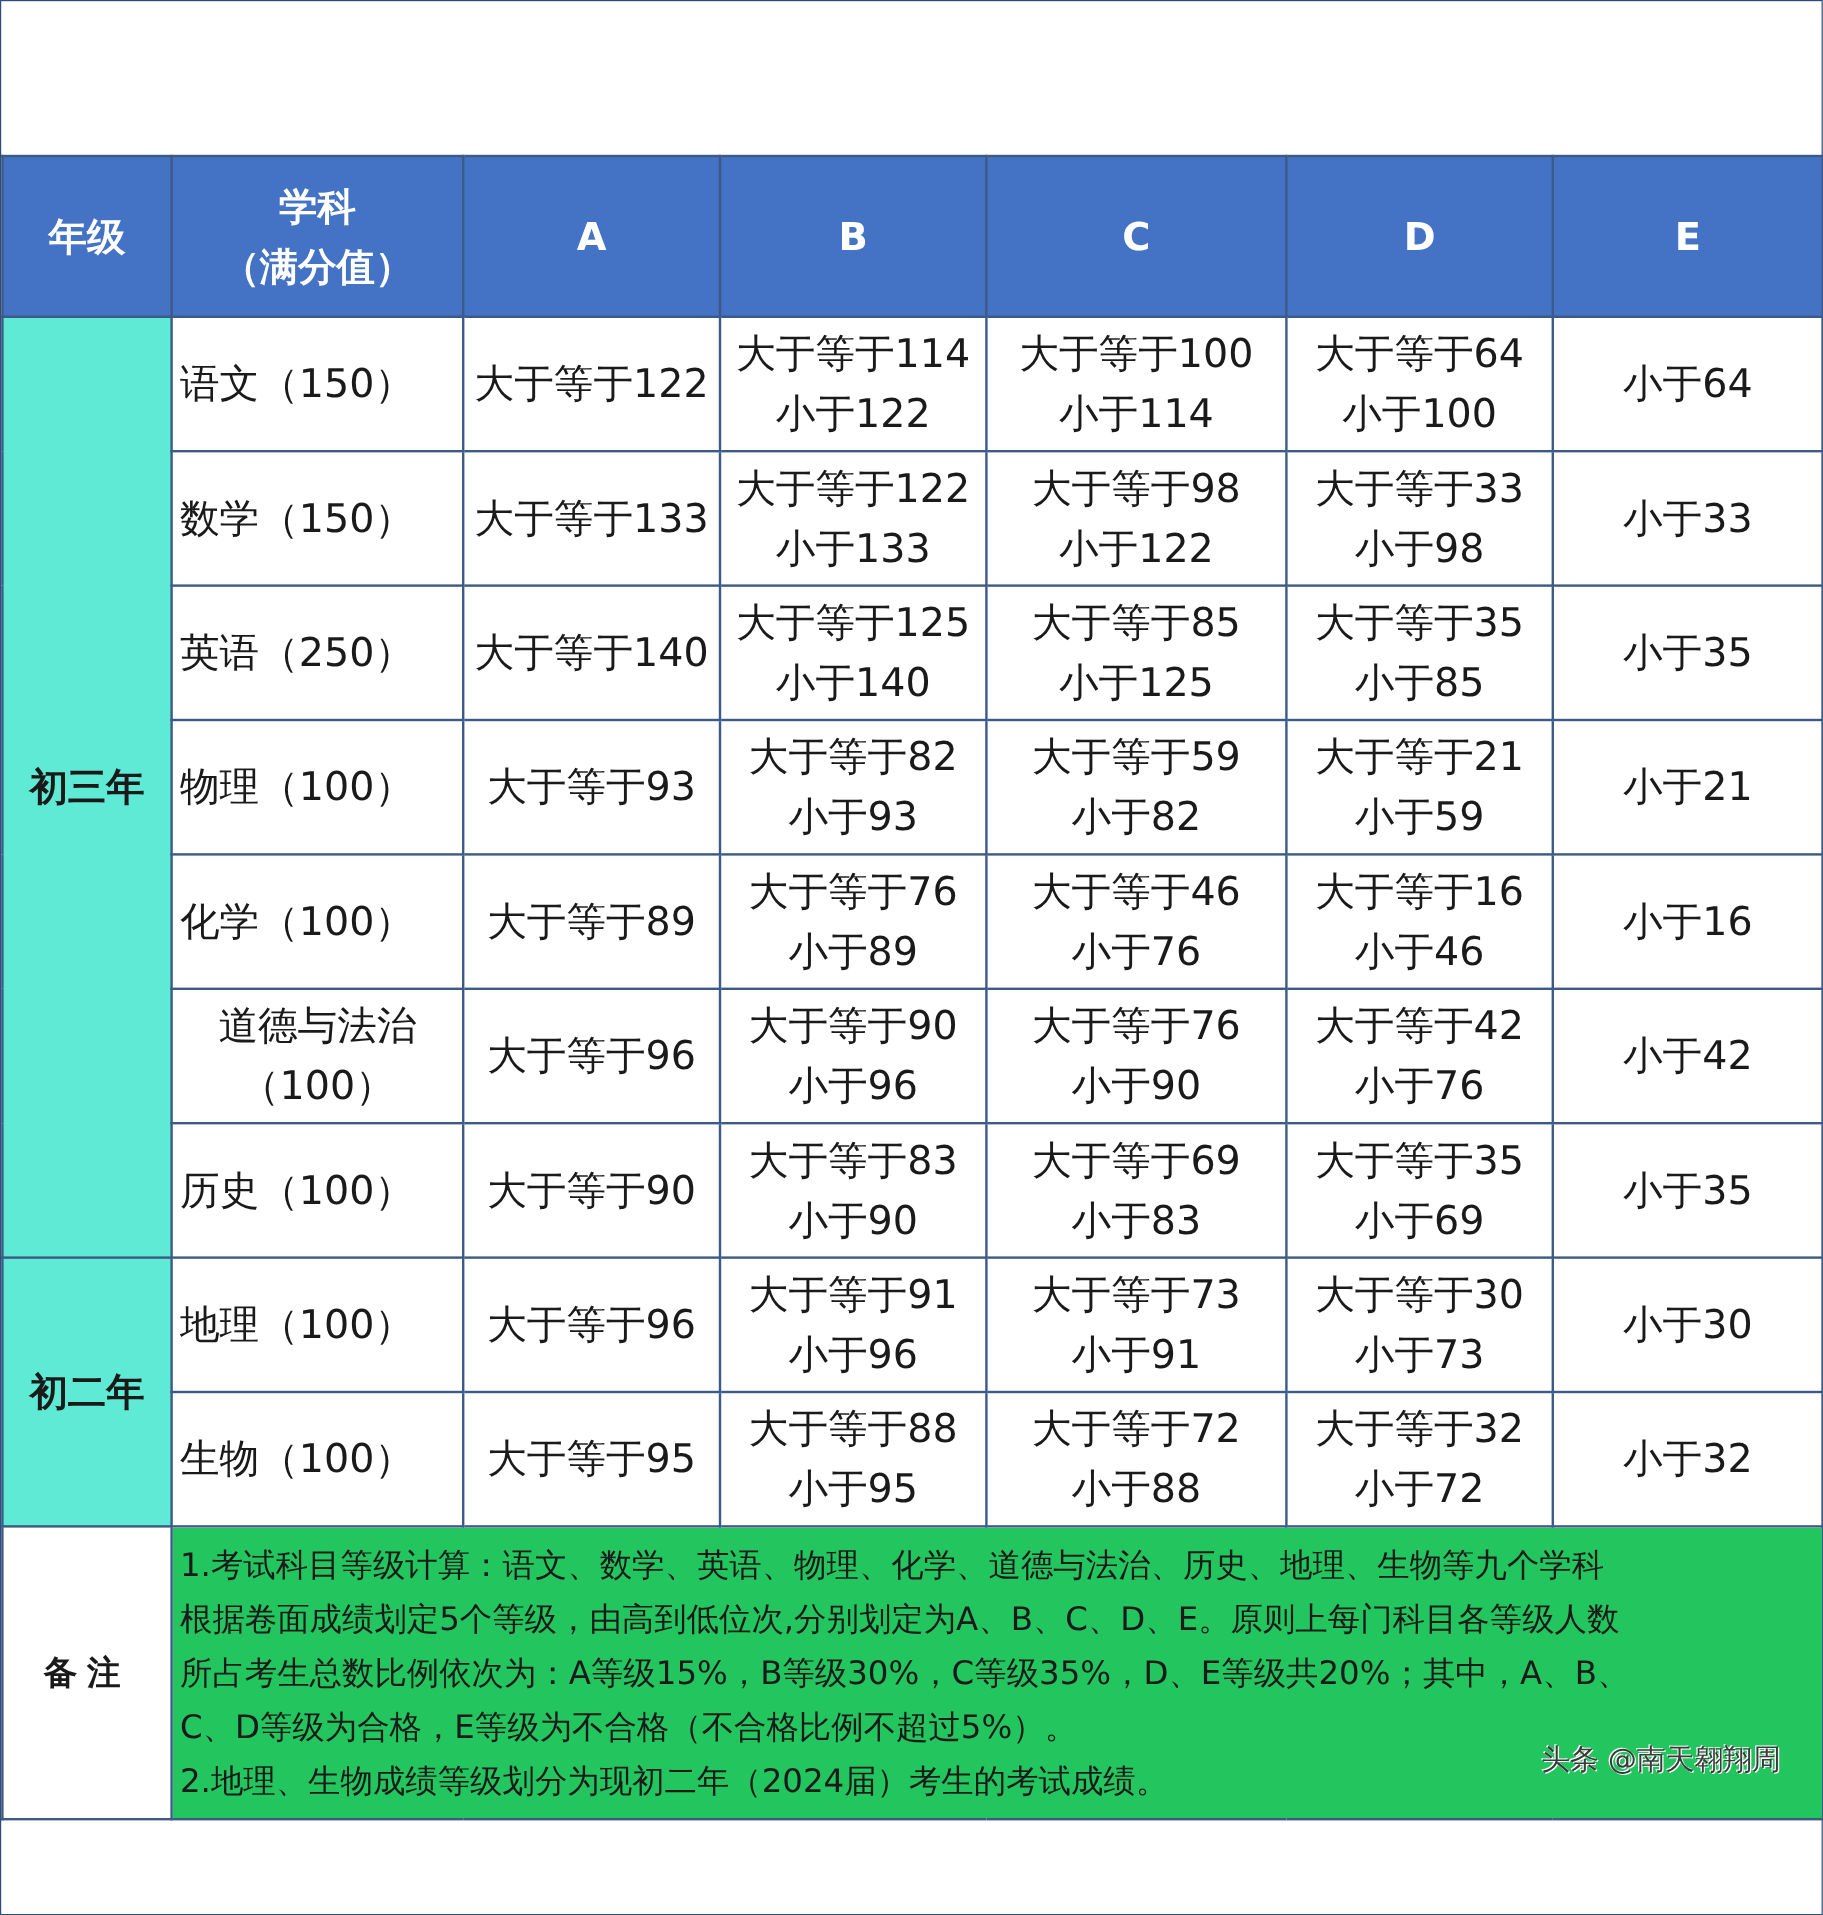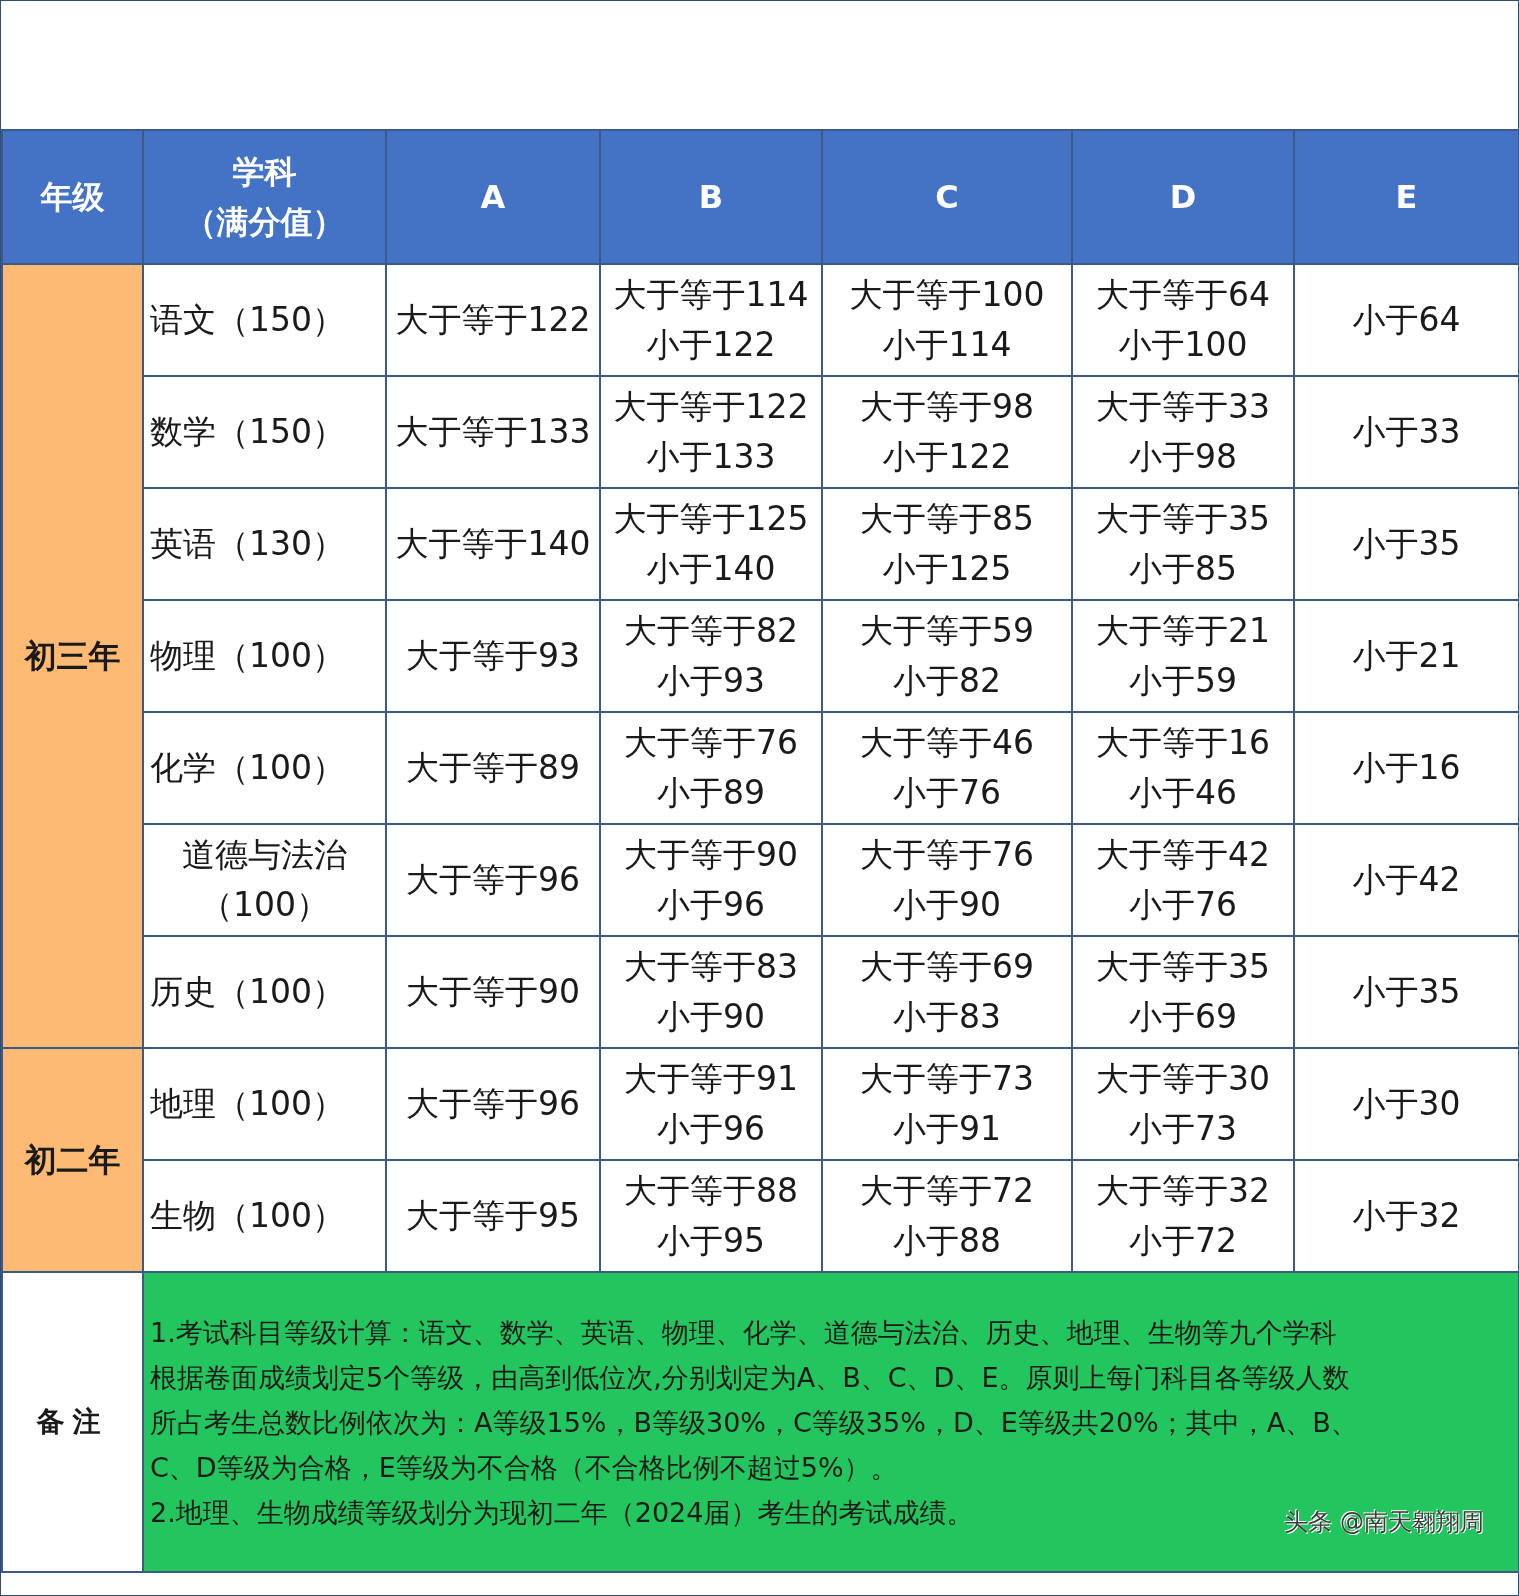--- a/index.html
+++ b/index.html
@@ -2,26 +2,26 @@
 <html><head>
   <meta charset="utf-8">
   <style>
     html, body { margin: 0; padding: 0; background: #ffffff; }
     body { width: 1519px; height: 1596px; overflow: hidden; font-family: "DejaVu Sans", "Liberation Sans", sans-serif; }
     .frame { position: absolute; left: 0; top: 0; width: 1517px; height: 1594px; border: 1px solid #2f4d77; background: #ffffff; }
     .title { position: absolute; left: 0; top: 0; width: 1517px; height: 128px; display: flex; align-items: center; justify-content: center; color: #4472c4; font-size: 46px; font-weight: bold; letter-spacing: 1px; border-bottom: 2px solid #2f4d77; box-sizing: border-box; }
     table { position: absolute; left: 0; top: 128px; border-collapse: collapse; table-layout: fixed; width: 1517px; border-radius: 31px; }
     td, th { border: 2px solid #3c5a86; text-align: center; vertical-align: middle; padding: 0; box-sizing: border-box; color: #1a1a1a; font-size: 33px; line-height: 50px; font-weight: normal; }
     th { background: #4472c4; color: #ffffff; font-weight: bold; height: 134px; font-size: 32px; line-height: 50px; }
-    td.grade { background: #fdba74; font-weight: bold; font-size: 32px; color: #1a1a1a; }
+    td.grade { background: #5eead4; font-weight: bold; font-size: 32px; color: #1a1a1a; }
     td.subject { text-align: left; padding-left: 6px; }
     td.subject.center { text-align: center; padding-left: 0; margin-left: 25px; }
     tr.data td { height: 112px; }
     .line { display: block; }
-    td.note-label { background: #ffffff; font-weight: bold; font-size: 28px; letter-spacing: 8px; height: 300px; }
+    td.note-label { background: #ffffff; font-weight: bold; font-size: 28px; letter-spacing: 8px; height: 244px; }
     td.note-body { background: #22c55e; text-align: left; vertical-align: middle; padding: 0 8px 0 6px; font-size: 27px; line-height: 45px; position: relative; }
     .note-line { display: block; white-space: nowrap; }
     .watermark { position: absolute; right: 34px; bottom: 26px; font-size: 24px; color: #3a3a3a; text-shadow: 1px 1px 0 #ffffff, -1px -1px 0 #ffffff; letter-spacing: 0px; }
   </style>
 </head>
 <body>
 
 <div class="frame">
 
   <table>
@@ -81,21 +81,21 @@
             <span class="line">小于122</span>
           </td>
         <td>
             <span class="line">大于等于33</span>
             <span class="line">小于98</span>
           </td>
         <td>小于33</td>
       </tr>
 
       <tr class="data">
-        <td class="subject">英语（130）</td>
+        <td class="subject">英语（250）</td>
         <td>大于等于140</td>
         <td>
             <span class="line">大于等于125</span>
             <span class="line">小于140</span>
           </td>
         <td>
             <span class="line">大于等于85</span>
             <span class="line">小于125</span>
           </td>
         <td>

